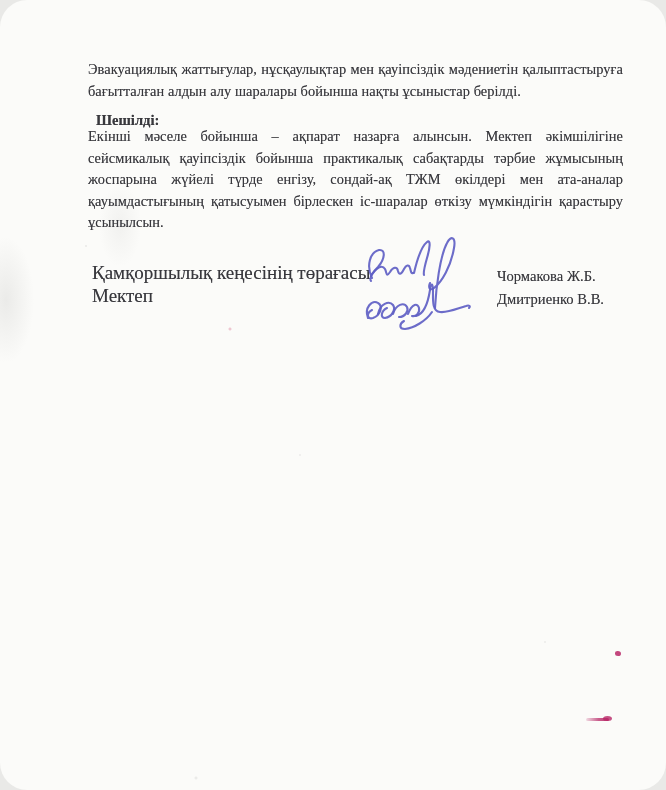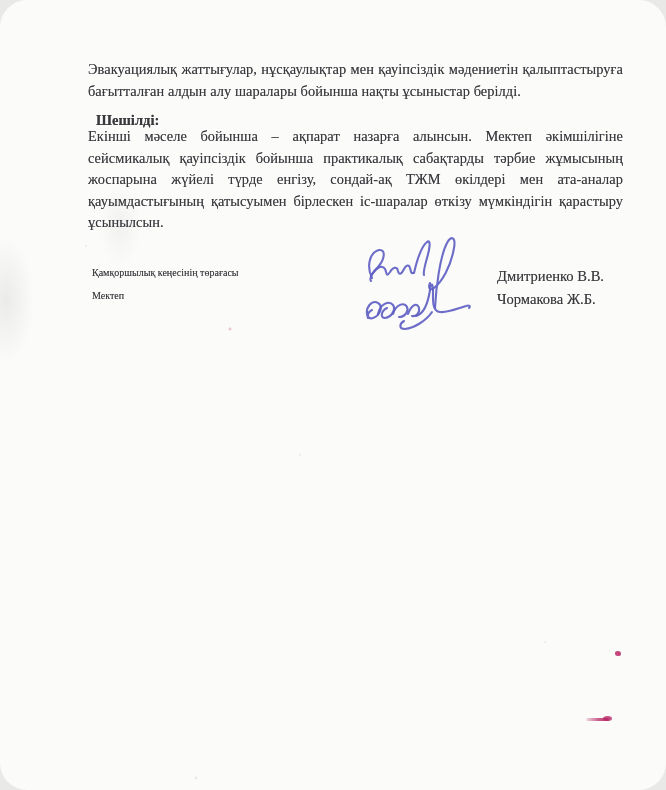--- a/index.html
+++ b/index.html
@@ -39,21 +39,21 @@
   }
   .p1{top:59px;}
   .heading{
     position:absolute;left:88px;top:104px;margin:8px;
     font-size:14.6px;font-weight:bold;
     text-shadow:0 0 .5px rgba(60,60,65,.6);
   }
   .p2{top:126px;}
   .roles{
     position:absolute;left:92px;top:261px;
-    font-size:10px;line-height:23px;
+    font-size:19px;line-height:23px;
     text-shadow:0 0 .45px rgba(70,70,75,.55);
   }
   .names{
     position:absolute;left:497px;top:265px;
     font-size:14.6px;line-height:23px;
     text-shadow:0 0 .45px rgba(70,70,75,.55);
   }
   .signature{
     position:absolute;left:348px;top:226px;
     width:140px;height:110px;
@@ -98,21 +98,21 @@
     <path d="M20,92 C16,82 24,73 30,77 C35,80 33,89 25,92 C19,94 18,87 24,84"></path>
     <path d="M30,88 C32,78 41,74 45,79 C48,83 44,91 37,92 C32,92 33,85 39,82"></path>
     <path d="M45,88 C48,78 56,76 59,81 C61,85 57,91 51,91"></path>
     <path d="M60,88 C64,77 70,77 71,82 C72,87 68,91 64,90"></path>
 
     <path d="M68,90 C76,88 80,77 82,64 C83,56 85,57 85,65 C85,74 84,85 92,86 C100,87 108,83 118,80 C121,79 123,80 121,82"></path>
     <path d="M84,86 C78,95 66,102 57,103 C51,103 51,98 56,95"></path>
   </svg>
 
   <div class="names">
+    <div>Чормакова Ж.Б.</div>
     <div>Дмитриенко В.В.</div>
-    <div>Чормакова Ж.Б.</div>
   </div>
 
   <div class="speck speck-dot"></div>
   <div class="speck speck-dash"></div>
   <div class="speck speck-dash-blob"></div>
 
 </div>
 
 </body></html>

